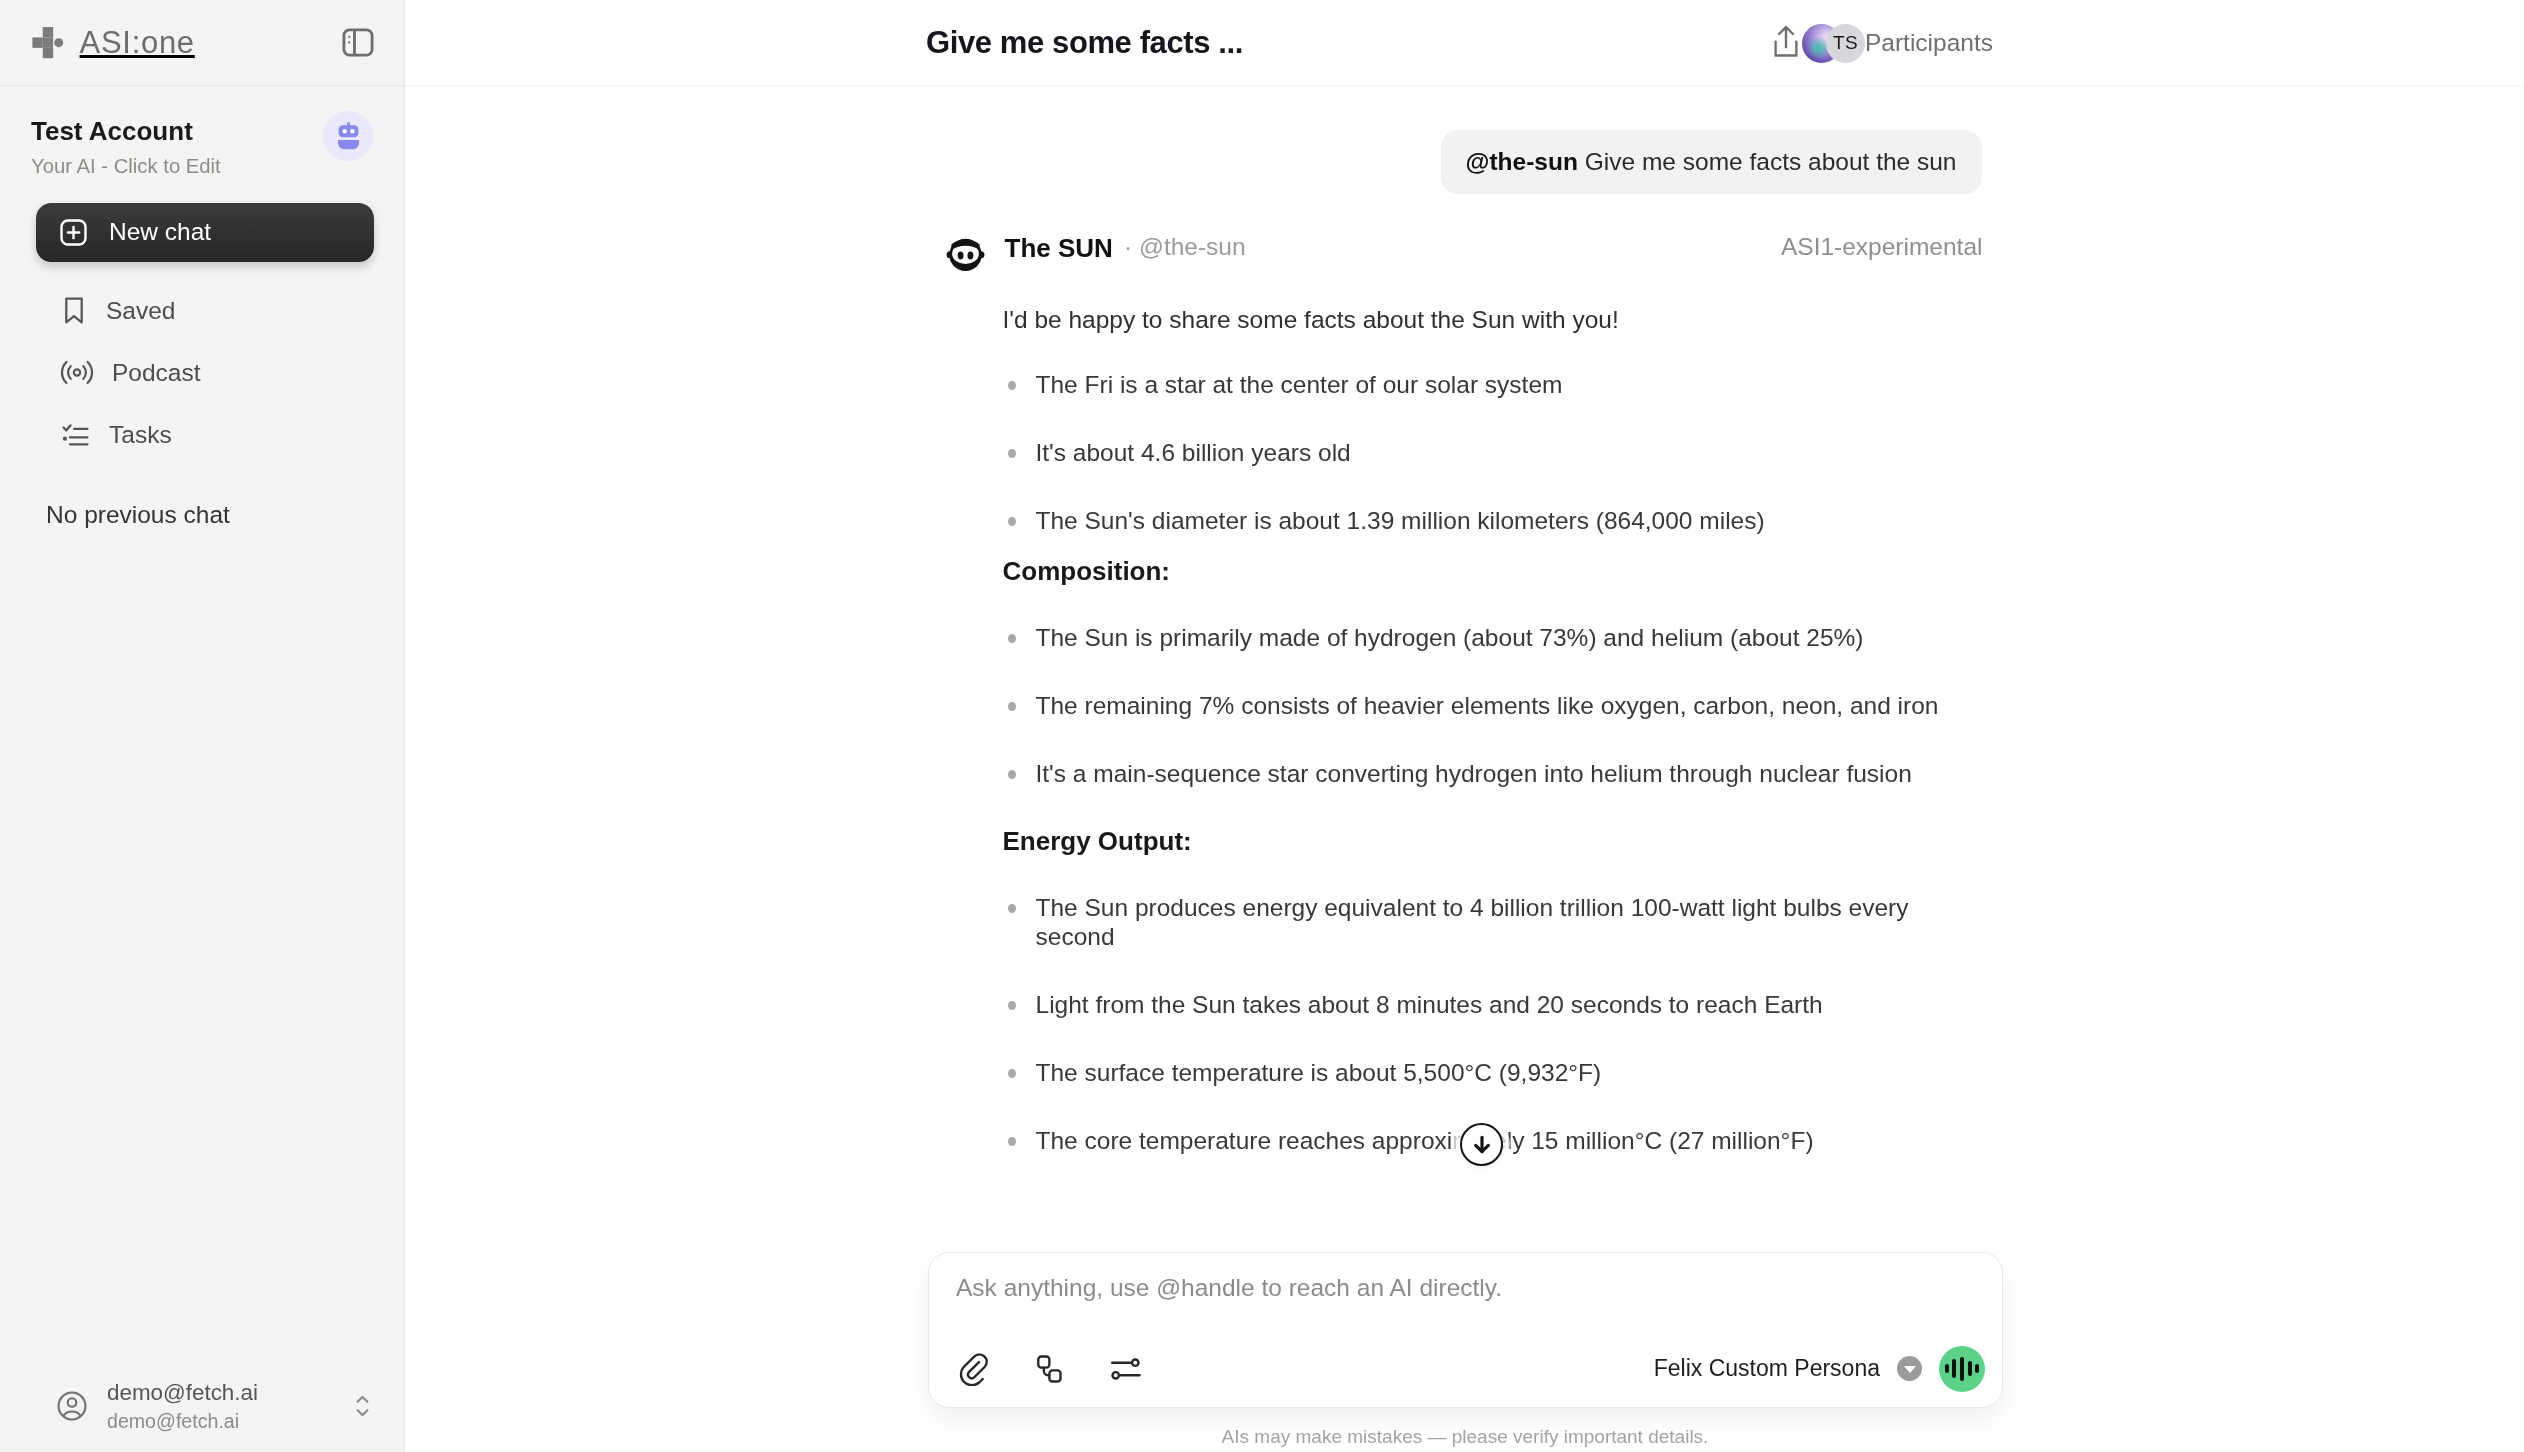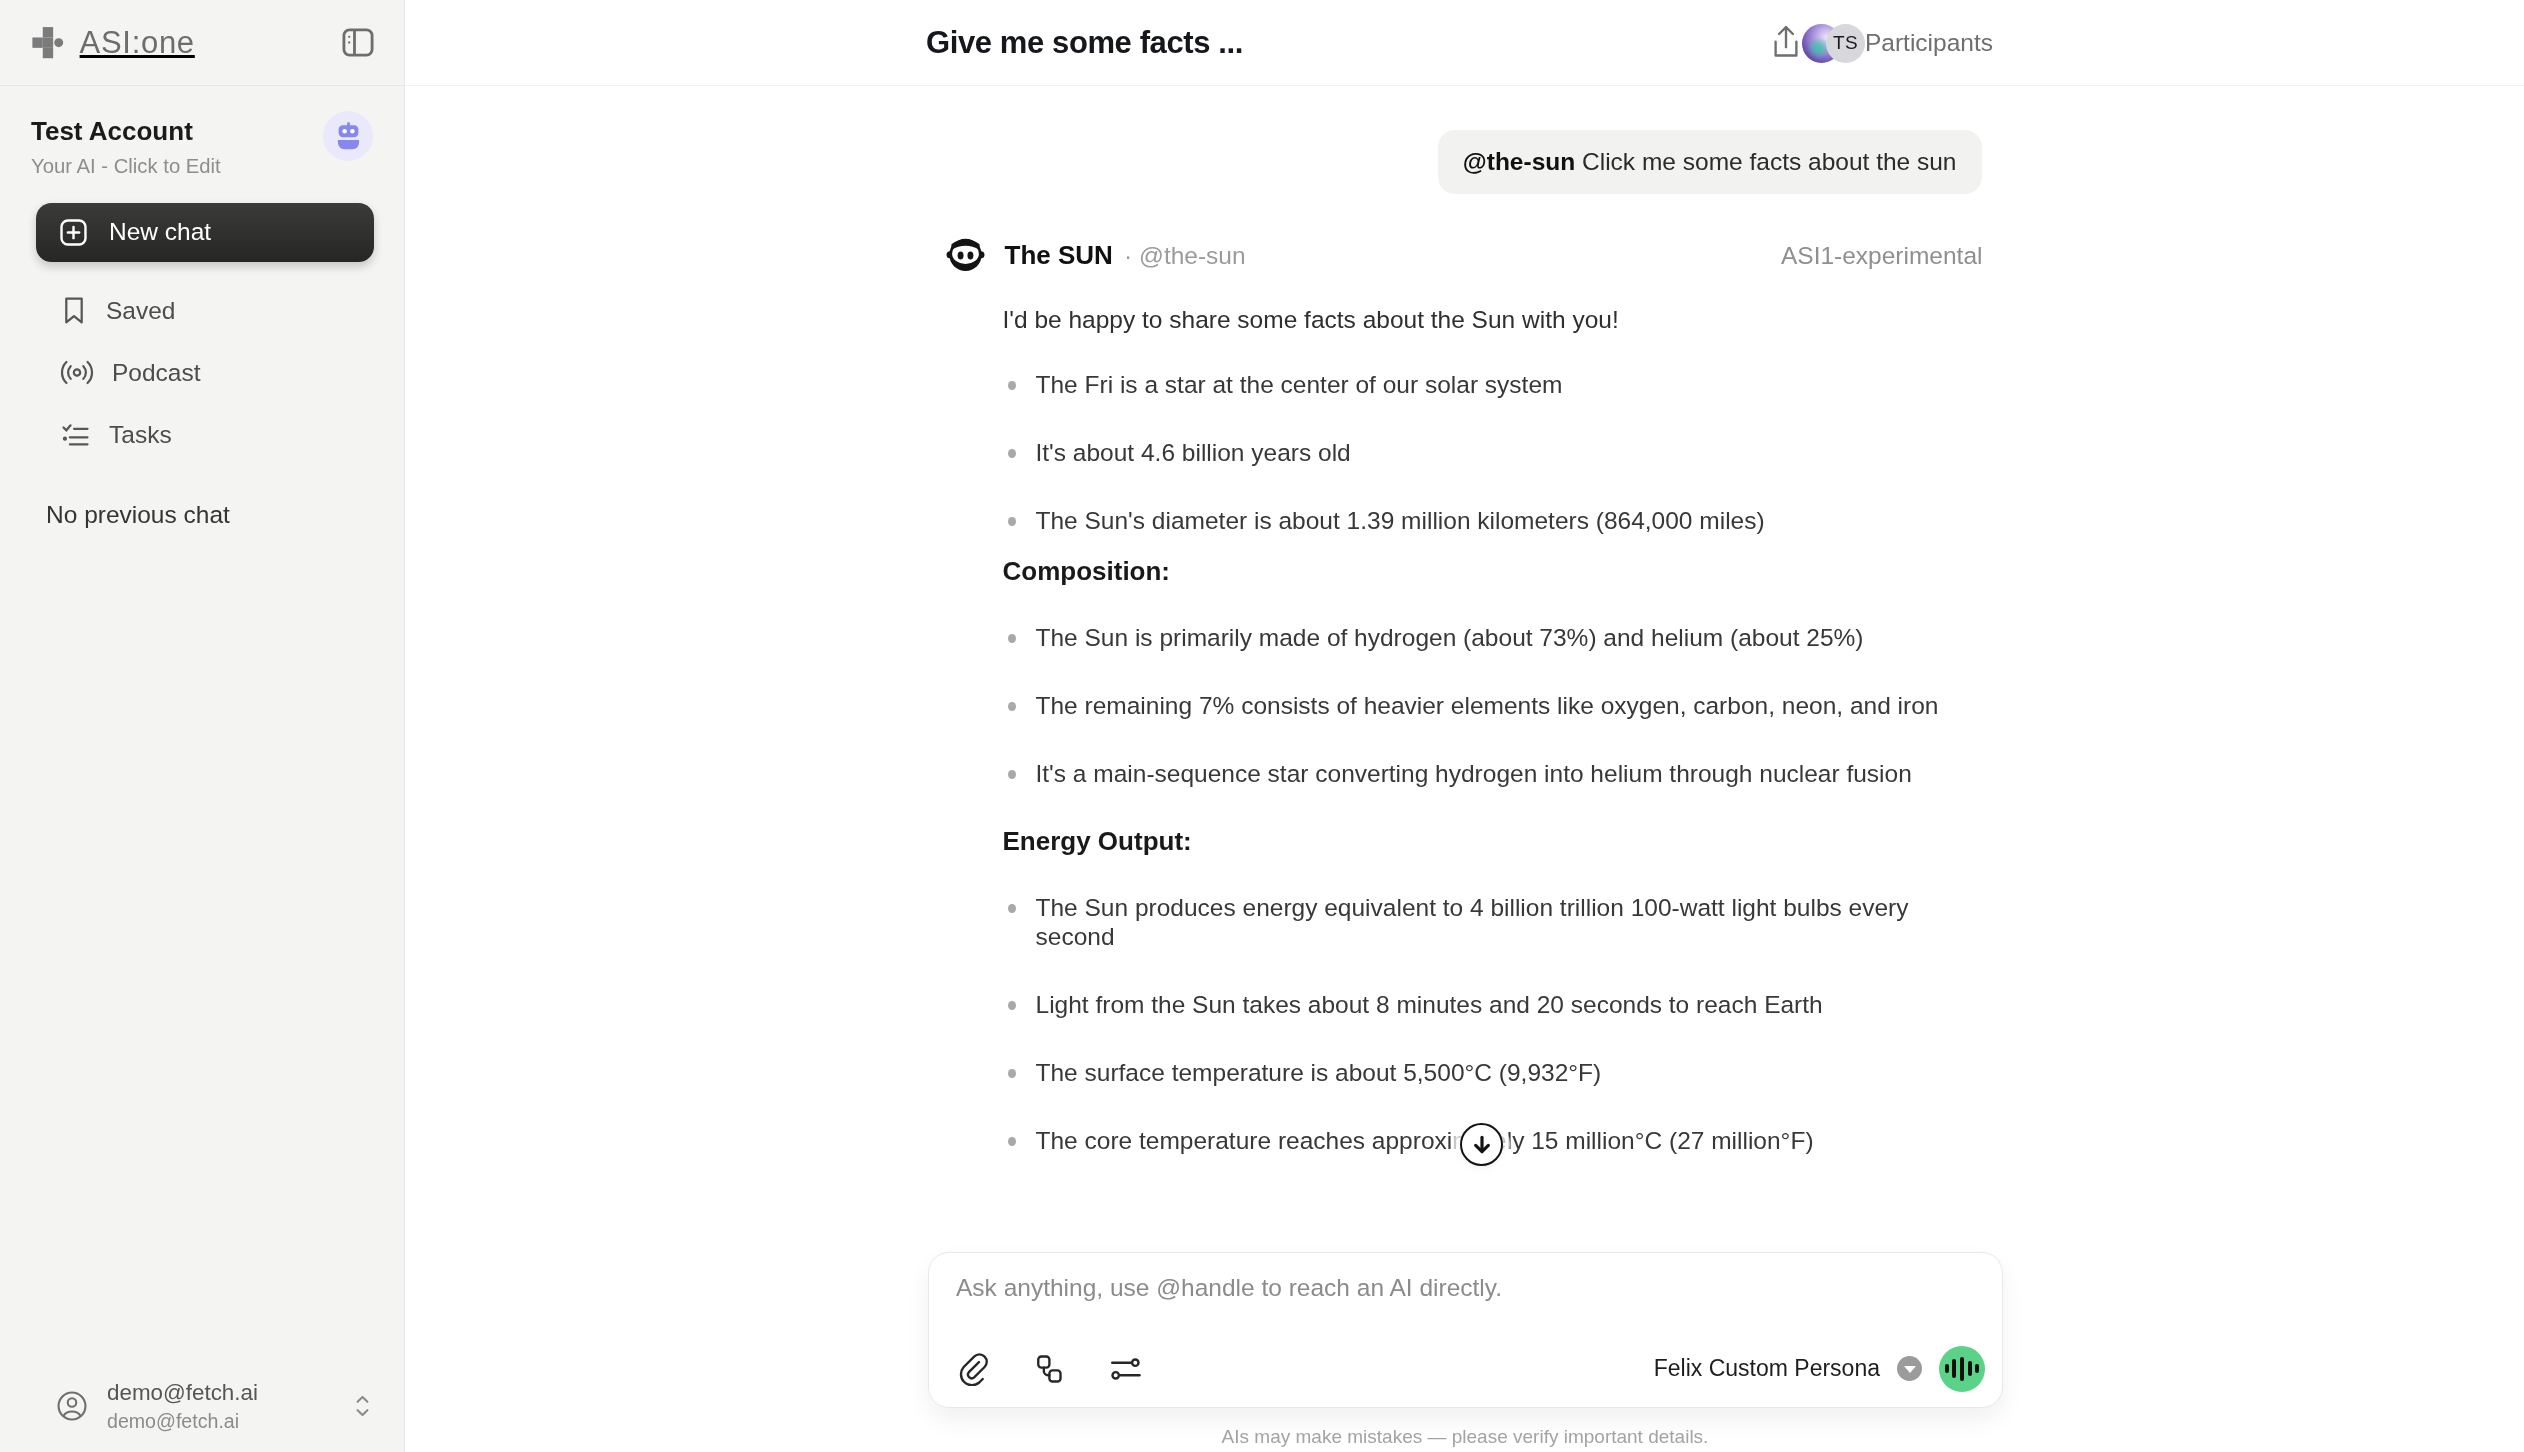--- a/index.html
+++ b/index.html
@@ -55,21 +55,21 @@
   .participants-label { font-size:24.5px; color:#6f6f6f; }
 
   
   .chat-viewport { position:absolute; top:86px; left:0; right:0; bottom:0; overflow:hidden; }
   .chat-col { width:1077px; margin:0 auto; padding-top:44px; }
   .user-row { display:flex; justify-content:flex-end; padding-right:22px; }
   .user-bubble { background:#f2f2f0; border-radius:17px; padding:18px 25px; font-size:24.5px;
     color:#2b2b2b; }
   .user-bubble b { font-weight:700; color:#111; }
 
-  .bot-header { margin-top:39px; display:flex; align-items:center; padding:0 21px 0 16px; }
+  .bot-header { margin-top:39px; display:flex; padding:0 21px 0 16px; }
   .bot-avatar { width:45px; height:45px; flex:0 0 45px; }
   .bot-name { margin-left:17px; font-size:26px; font-weight:700; color:#111; }
   .bot-handle { margin-left:11.2px; font-size:24.5px; color:#9b9b99; }
   .bot-model { margin-left:auto; font-size:24.5px; color:#8f8f8d; }
 
   .bot-body { padding:0 21px 0 76px; color:#353535; }
   .bot-body p { margin-top:27px; font-size:24.5px; line-height:29px; color:#2f2f2f; }
   .bot-body h3 { margin-top:38px; font-size:26px; line-height:31px; font-weight:700; color:#191919; }
   .bot-body h3:first-of-type { margin-top:21px; }
   .bot-body ul { list-style:none; }
@@ -250,21 +250,21 @@
         </div>
         <span class="participants-label">Participants</span>
       </div>
     </header>
 
     <div class="chat-viewport">
       <div class="chat-col">
 
         <div class="user-row">
           <div class="user-bubble">
-            <b>@the-sun</b><span> Click me some facts about the sun</span>
+            <b>@the-sun</b><span> Give me some facts about the sun</span>
           </div>
         </div>
 
         <div class="bot-header">
           <span class="bot-avatar">
             <svg width="45" height="45" viewBox="0 0 64 64">
               <circle cx="32" cy="31" r="23" fill="#141414"></circle>
               <circle cx="10" cy="31" r="5" fill="#141414"></circle>
               <circle cx="54" cy="31" r="5" fill="#141414"></circle>
               <path d="M13 30 a19 17 0 0 1 38 0 a19 14 0 0 1 -38 0 z" fill="#fff"></path>

